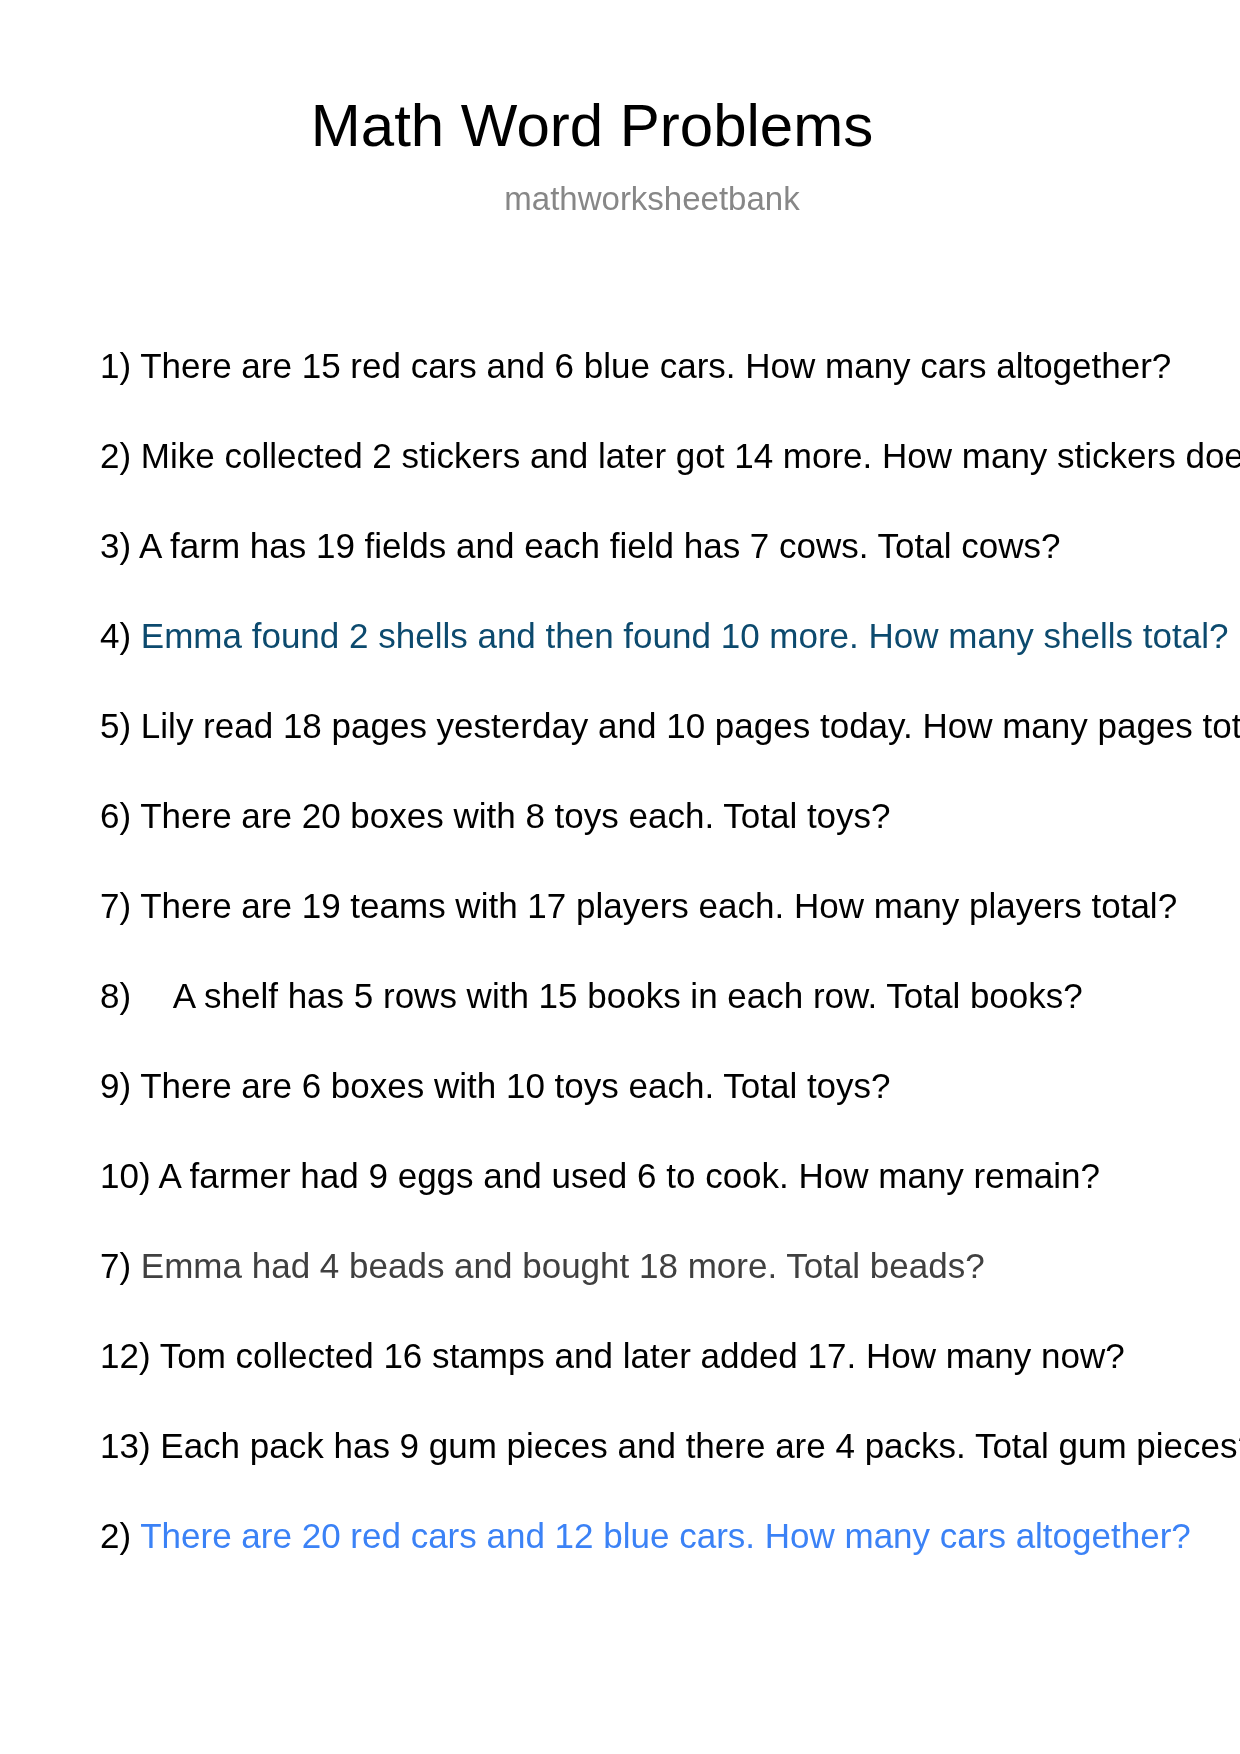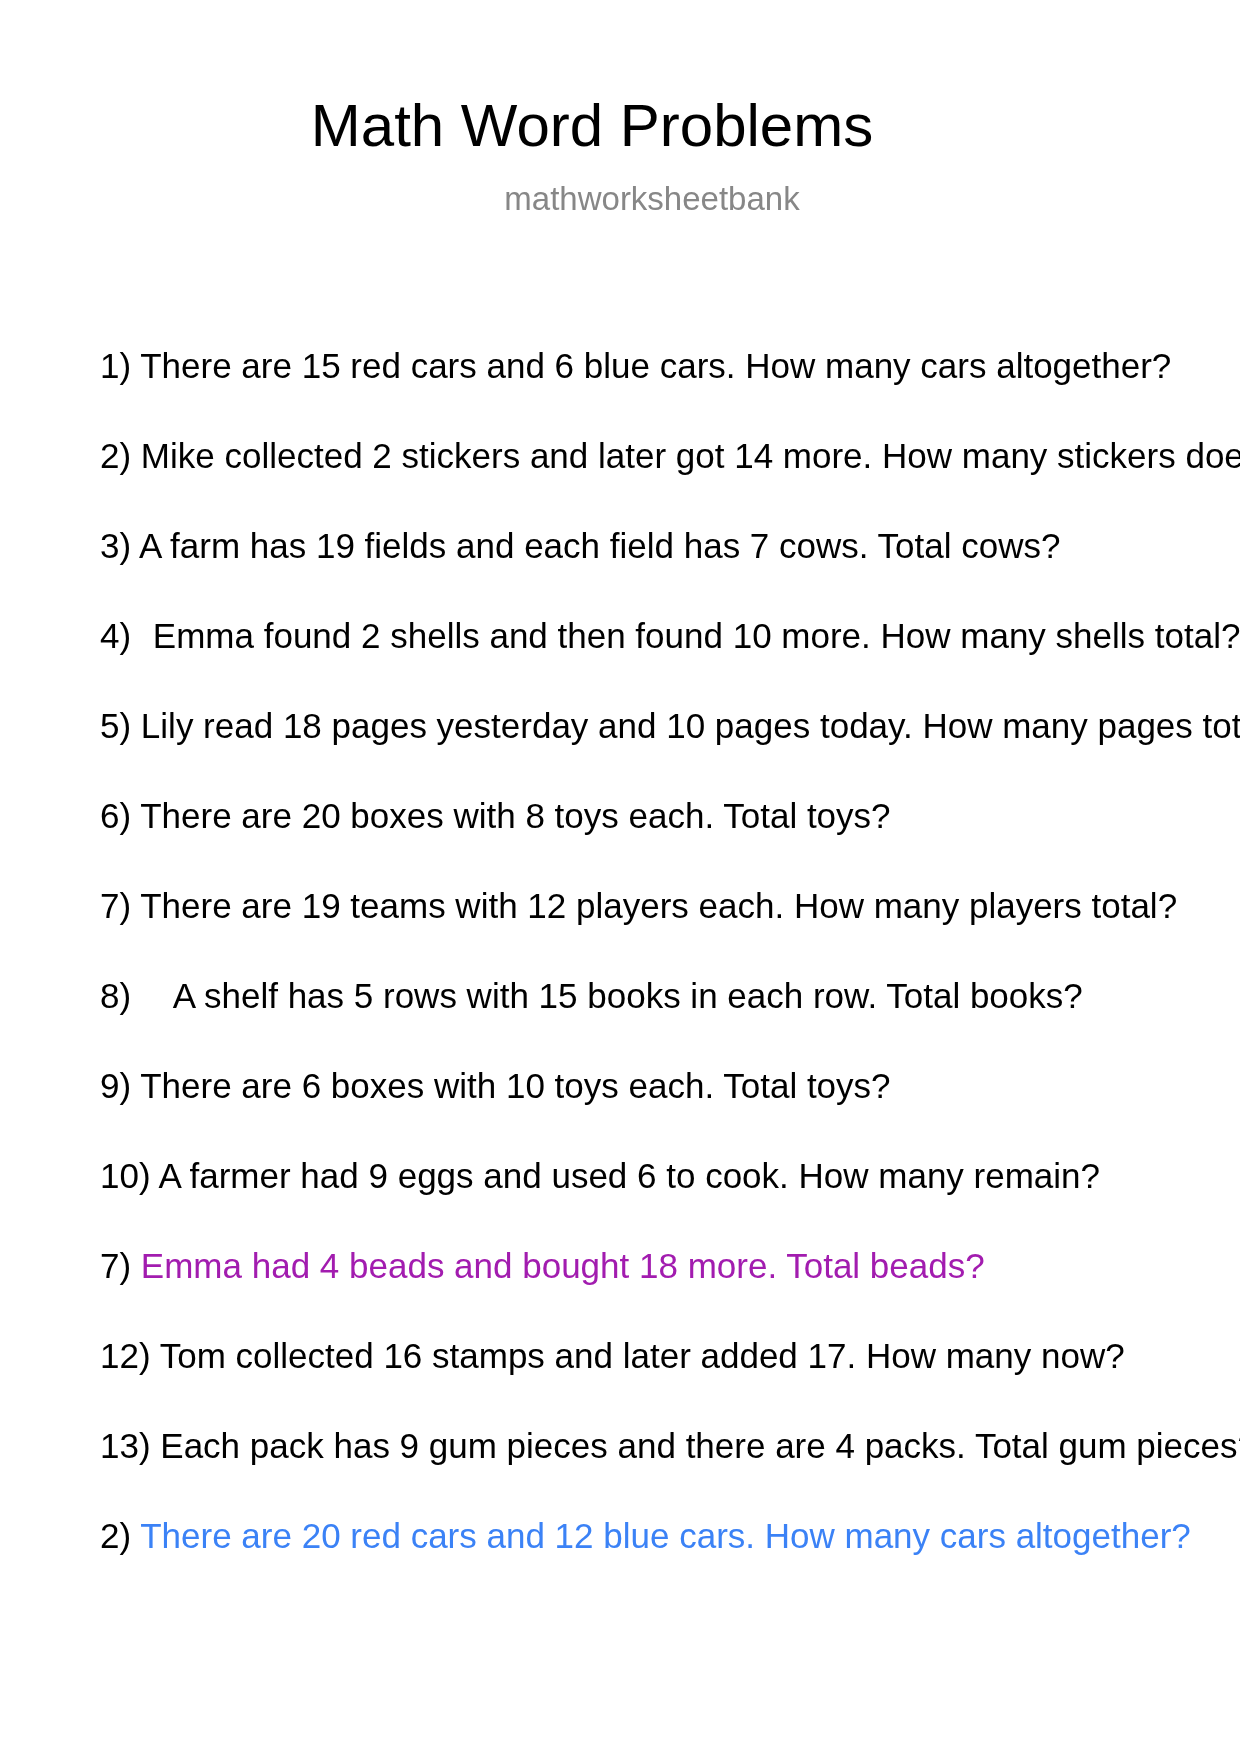--- a/index.html
+++ b/index.html
@@ -61,25 +61,25 @@
 </head>
 <body>
 
 <div class="page" style="background: rgb(255, 255, 255);">
   <h1 class="title" style="color: rgb(0, 0, 0);">Math Word Problems</h1>
   <div class="subtitle" style="color: rgb(135, 135, 135);">mathworksheetbank</div>
   <div class="problems">
       <div class="problem"><span>1) </span><span style="color: rgb(0, 0, 0);">There are 15 red cars and 6 blue cars. How many cars altogether?</span></div>
       <div class="problem"><span>2) </span><span style="color: rgb(0, 0, 0);">Mike collected 2 stickers and later got 14 more. How many stickers does he have now?</span></div>
       <div class="problem"><span>3) </span><span style="color: rgb(0, 0, 0);">A farm has 19 fields and each field has 7 cows. Total cows?</span></div>
-      <div class="problem"><span>4) </span><span style="color: #000000; margin-left: 12px;">Emma found 2 shells and then found 10 more. How many shells total?</span></div>
+      <div class="problem"><span>4) </span><span style="color: #0c4a6e;">Emma found 2 shells and then found 10 more. How many shells total?</span></div>
       <div class="problem"><span>5) </span><span style="color: rgb(0, 0, 0);">Lily read 18 pages yesterday and 10 pages today. How many pages total?</span></div>
       <div class="problem"><span>6) </span><span style="color: rgb(0, 0, 0);">There are 20 boxes with 8 toys each. Total toys?</span></div>
-      <div class="problem"><span>7) </span><span style="color: rgb(0, 0, 0);">There are 19 teams with 12 players each. How many players total?</span></div>
+      <div class="problem"><span>7) </span><span style="color: rgb(0, 0, 0);">There are 19 teams with 17 players each. How many players total?</span></div>
       <div class="problem"><span>8) </span><span style="color: rgb(0, 0, 0); margin-left: 32px;">A shelf has 5 rows with 15 books in each row. Total books?</span></div>
       <div class="problem"><span>9) </span><span style="color: rgb(0, 0, 0);">There are 6 boxes with 10 toys each. Total toys?</span></div>
       <div class="problem"><span>10) </span><span style="color: rgb(0, 0, 0); margin-top: 8px;">A farmer had 9 eggs and used 6 to cook. How many remain?</span></div>
-      <div class="problem"><span>7) </span><span style="color: #a21caf; margin-top: 36px;">Emma had 4 beads and bought 18 more. Total beads?</span></div>
+      <div class="problem"><span>7) </span><span style="color: #404040; margin-top: 36px;">Emma had 4 beads and bought 18 more. Total beads?</span></div>
       <div class="problem"><span>12) </span><span style="color: rgb(0, 0, 0);">Tom collected 16 stamps and later added 17. How many now?</span></div>
       <div class="problem"><span>13) </span><span style="color: rgb(0, 0, 0);">Each pack has 9 gum pieces and there are 4 packs. Total gum pieces?</span></div>
       <div class="problem"><span>2) </span><span style="color: #3b82f6;">There are 20 red cars and 12 blue cars. How many cars altogether?</span></div>
     </div>
 </div>
 
 </body></html>

